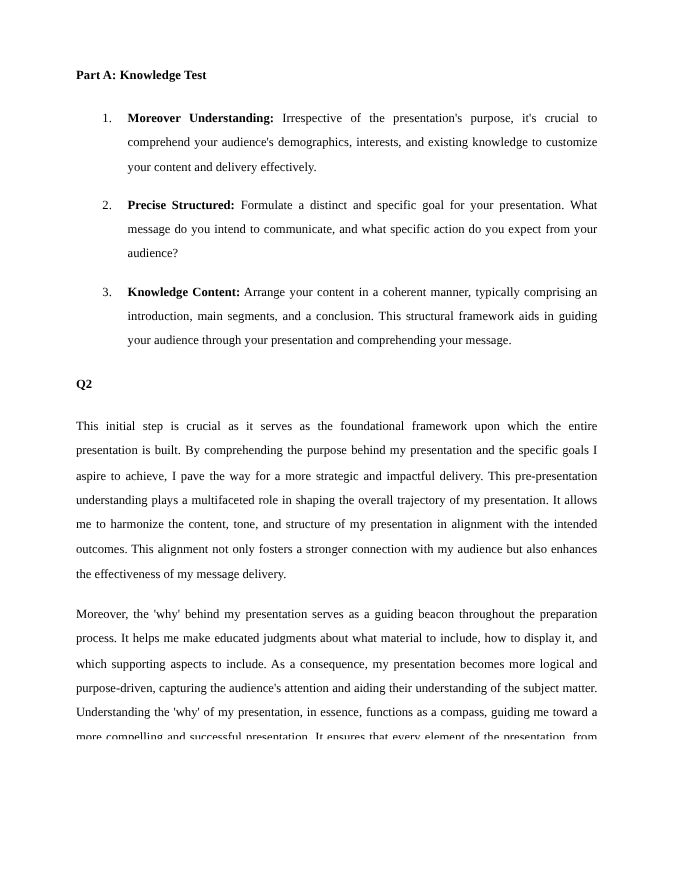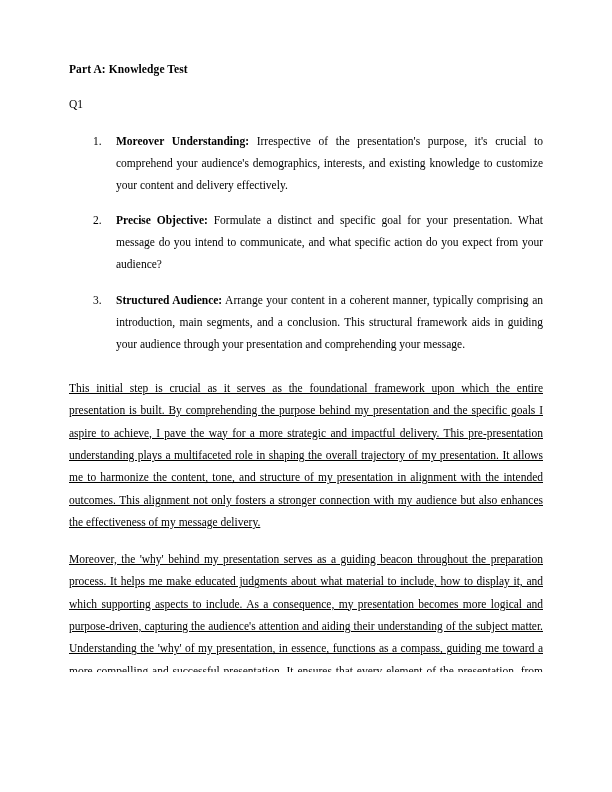--- a/index.html
+++ b/index.html
@@ -69,50 +69,49 @@
   }
   .lead-in {
     font-weight: bold;
   }
   p.body-par {
     font-size: 11.5px;
     line-height: 1.95;
     text-align: justify;
     text-justify: inter-word;
     margin: 0 0 14px 0;
-    text-decoration: underline;
   }
   p.body-par:last-child {
     margin-bottom: 12px;
   }
   .spacer-sm {
     height: 6px;
   }
 </style>
 </head>
 <body>
 
 <div class="page">
 
   <h1 class="doc-heading">Part A: Knowledge Test</h1>
 
-  <div class="q-label">Q1</div>
 
   <ol class="task-list">
     <li>
       <span class="lead-in">Moreover Understanding:</span><span> Irrespective of the presentation's purpose, it's crucial to comprehend your audience's demographics, interests, and existing knowledge to customize your content and delivery effectively.</span>
     </li>
     <li>
-      <span class="lead-in">Precise Objective:</span><span> Formulate a distinct and specific goal for your presentation. What message do you intend to communicate, and what specific action do you expect from your audience?</span>
+      <span class="lead-in">Precise Structured:</span><span> Formulate a distinct and specific goal for your presentation. What message do you intend to communicate, and what specific action do you expect from your audience?</span>
     </li>
     <li>
-      <span class="lead-in">Structured Audience:</span><span> Arrange your content in a coherent manner, typically comprising an introduction, main segments, and a conclusion. This structural framework aids in guiding your audience through your presentation and comprehending your message.</span>
+      <span class="lead-in">Knowledge Content:</span><span> Arrange your content in a coherent manner, typically comprising an introduction, main segments, and a conclusion. This structural framework aids in guiding your audience through your presentation and comprehending your message.</span>
     </li>
   </ol>
 
   <div class="spacer-sm"></div>
 
+  <div class="q-label bold">Q2</div>
 
   <p class="body-par"> This initial step is crucial as it serves as the foundational framework upon which the entire presentation is built. By comprehending the purpose behind my presentation and the specific goals I aspire to achieve, I pave the way for a more strategic and impactful delivery. This pre-presentation understanding plays a multifaceted role in shaping the overall trajectory of my presentation. It allows me to harmonize the content, tone, and structure of my presentation in alignment with the intended outcomes. This alignment not only fosters a stronger connection with my audience but also enhances the effectiveness of my message delivery.</p>
 
   <p class="body-par">Moreover, the 'why' behind my presentation serves as a guiding beacon throughout the preparation process. It helps me make educated judgments about what material to include, how to display it, and which supporting aspects to include. As a consequence, my presentation becomes more logical and purpose-driven, capturing the audience's attention and aiding their understanding of the subject matter. Understanding the 'why' of my presentation, in essence, functions as a compass, guiding me toward a more compelling and successful presentation. It ensures that every element of the presentation, from its inception to its delivery, remains intricately connected to the overarching objectives. By investing time and thought into uncovering the underlying motivations and desired</p>
 
 </div>
 
 </body></html>

